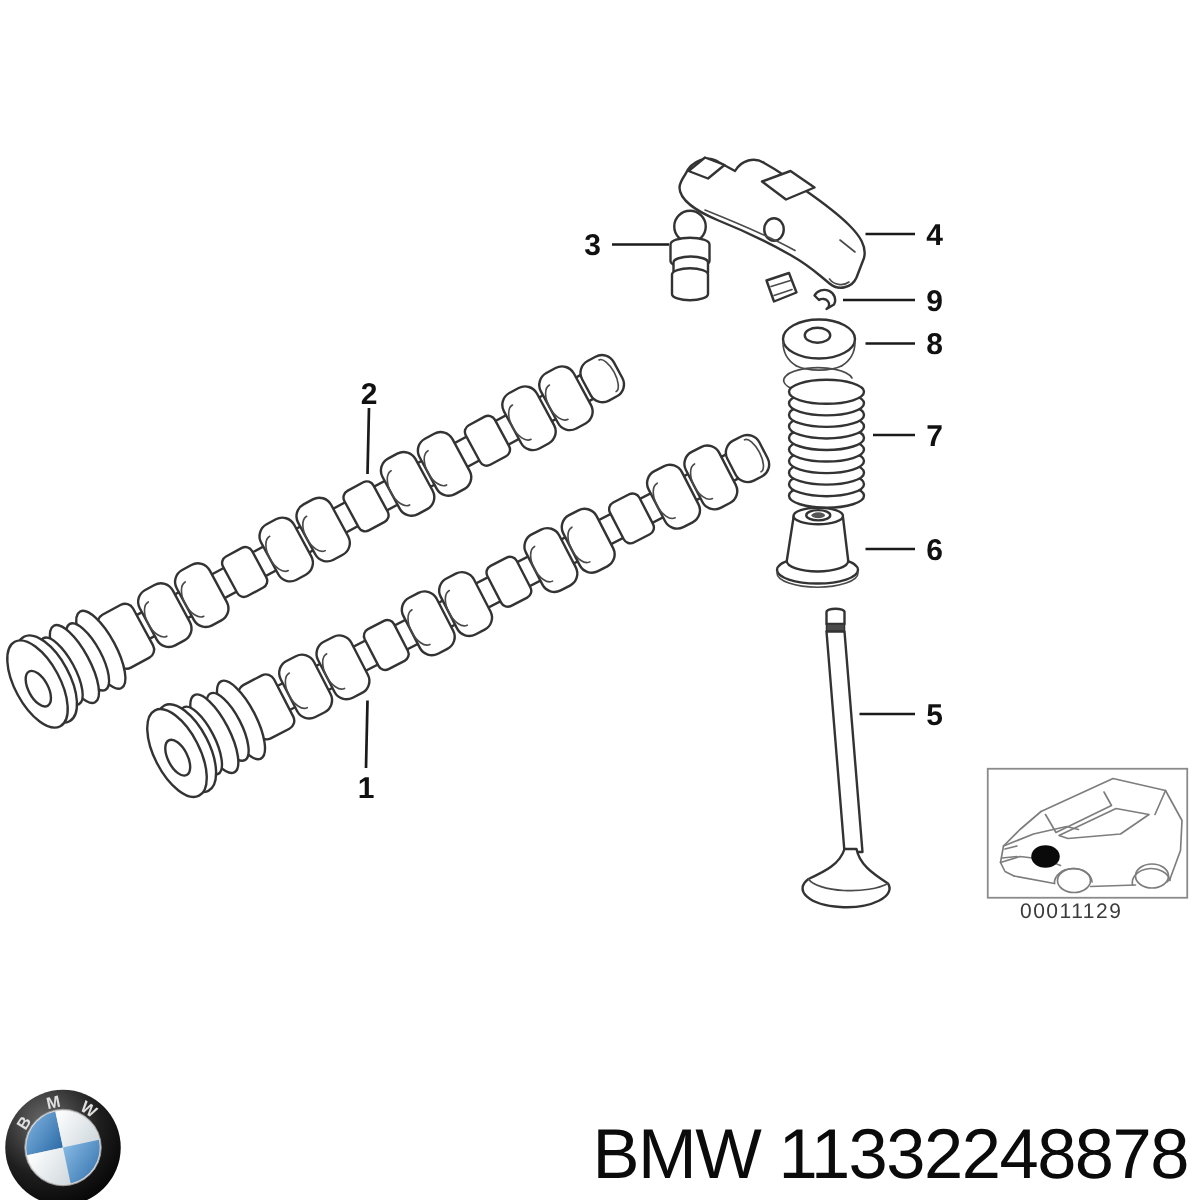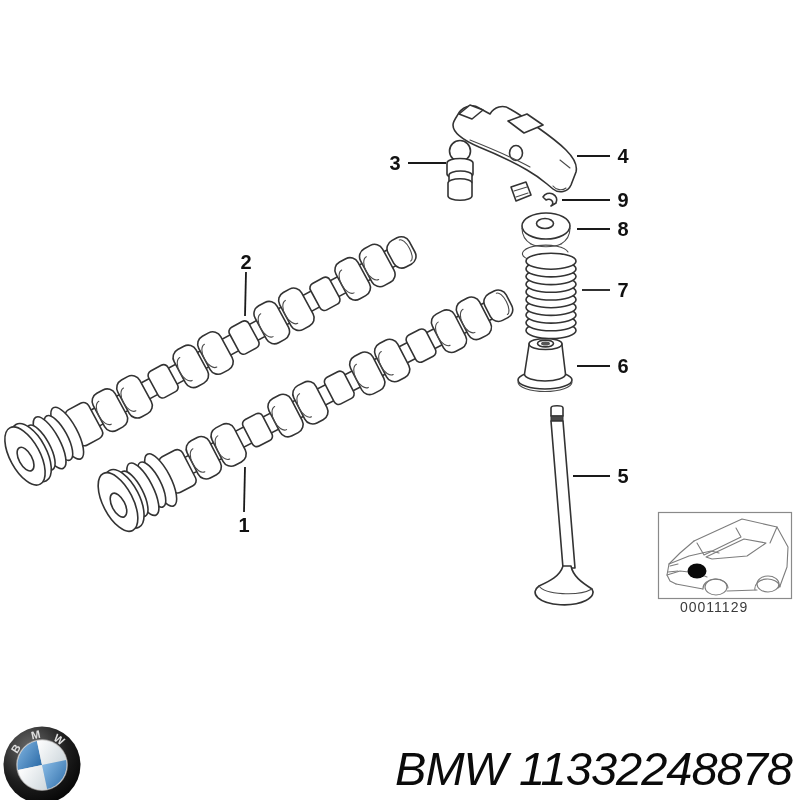--- a/index.html
+++ b/index.html
@@ -11,21 +11,21 @@
   .ln{fill:#ffffff;stroke:#333333;stroke-width:1.6;stroke-linejoin:round;stroke-linecap:round;}
   .ln2{fill:none;stroke:#4a4a4a;stroke-width:1.1;stroke-linejoin:round;stroke-linecap:round;}
   .lead{stroke:#1a1a1a;stroke-width:1.8;fill:none;}
   .callout{font:bold 20px "Liberation Sans",sans-serif;fill:#111111;}
   .thumb-line{fill:none;stroke:#7d7d7d;stroke-width:1.1;stroke-linejoin:round;stroke-linecap:round;}
   .thumb-box{fill:#ffffff;stroke:#8a8a8a;stroke-width:1.2;}
   .thumb-code{font:14px "Liberation Sans",sans-serif;fill:#3b3b3b;letter-spacing:1px;}
   .footer-logo{position:absolute;left:2px;top:725px;width:80px;height:80px;}
   .part-number{
     position:absolute;right:8px;top:741px;
-    font-size:47px;letter-spacing:-1px;color:#0b0b0b;white-space:nowrap;font-style:italic;
+    font-size:47px;letter-spacing:-1px;color:#0b0b0b;white-space:nowrap;
   }
   .roundel-letter{font:bold 11px "Liberation Sans",sans-serif;fill:#e0e0e0;text-anchor:middle;}
 </style>
 </head>
 <body>
 
 <svg class="diagram-svg" width="800" height="800" viewBox="0 0 800 800">
 
   <defs>
     <g id="camshaft">

